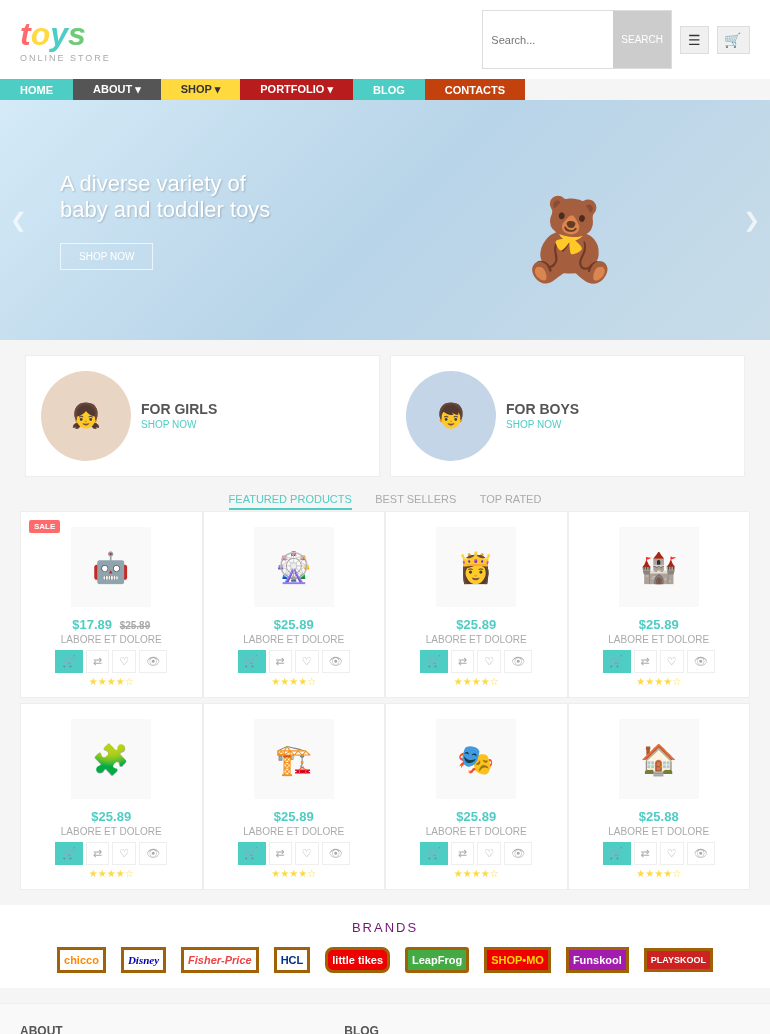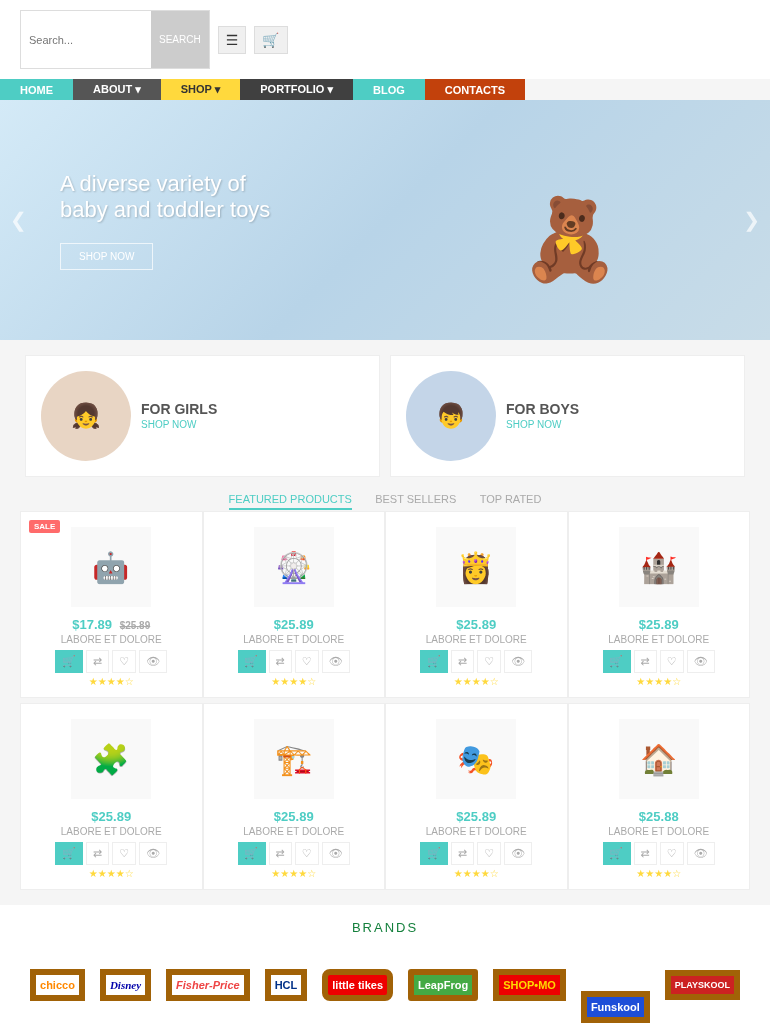--- a/index.html
+++ b/index.html
@@ -15,21 +15,21 @@
     .search-box input { border: none; outline: none; padding: 5px 8px; font-size: 11px; width: 130px; }
     .search-btn { background: #ccc; border: none; padding: 23px 8px; cursor: pointer; font-size: 10px; color: #fff; }
     .header-icon { background: #f0f0f0; border: 1px solid #ddd; padding: 5px 7px; cursor: pointer; font-size: 14px; }
     
     
     nav { display: flex; }
     nav a { padding: 4px 20px; text-decoration: none; font-size: 11px; font-weight: bold; color: #fff; text-transform: uppercase; display: flex; align-items: center; gap: 3px; }
     nav a.home { background: #4ecdc4; }
     nav a.about { background: #555; }
     nav a.shop { background: #ffd93d; color: #333; }
-    nav a.portfolio { background: #404040; }
+    nav a.portfolio { background: #b91c1c; }
     nav a.blog { background: #4ecdc4; }
     nav a.contacts { background: #c2410c; }
     
     
     .hero { background: linear-gradient(135deg, #d4eaf7 0%, #b8d4e8 50%, #c8dce8 100%); position: relative; height: 240px; overflow: hidden; display: flex; align-items: center; }
     .hero-text { padding: 40px 60px; flex: 1; }
     .hero-text h2 { font-size: 22px; color: #fff; font-weight: 300; text-shadow: 1px 1px 2px rgba(0,0,0,0.2); }
     .hero-text h2 strong { display: block; }
     .hero-btn { margin-top: 20px; display: inline-block; border: 1px solid rgba(255,255,255,0.7); color: #fff; padding: 7px 18px; font-size: 10px; text-transform: uppercase; text-decoration: none; cursor: pointer; background: transparent; }
     .hero-img { position: absolute; right: 100px; bottom: 0; }
@@ -61,23 +61,23 @@
     .product-actions { display: flex; justify-content: center; gap: 3px; margin-top: 5px; }
     .product-actions button { border: 1px solid #eee; background: #fff; padding: 4px 6px; cursor: pointer; font-size: 11px; }
     .product-actions button.cart { background: #4ecdc4; color: #fff; border-color: #4ecdc4; }
     .product-actions button.compare { color: #aaa; }
     .product-actions button.wishlist { color: #aaa; }
     .product-actions button.view { color: #aaa; }
     .stars { text-align: center; font-size: 10px; color: #ffd93d; margin-top: 3px; }
     
     
     .brands-section { background: #fff; margin: 15px 0; padding: 15px 20px; text-align: center; }
-    .brands-title { font-size: 13px; color: #15803d; letter-spacing: 2px; text-transform: uppercase; margin-bottom: 12px; }
+    .brands-title { font-size: 13px; color: #701a75; letter-spacing: 2px; text-transform: uppercase; margin-bottom: 12px; }
     .brands-logos { display: flex; align-items: center; justify-content: center; gap: 15px; flex-wrap: wrap; }
-    .brand-logo { font-size: 11px; font-weight: bold; color: #666; border: 6px solid #a16207; padding: 4px 4px; }
+    .brand-logo { font-size: 11px; font-weight: bold; color: #666; border: 3px solid #a16207; padding: 4px 4px; }
     .brand-logo.chicco { color: #f80; }
     .brand-logo.disney { color: #00a; }
     .brand-logo.fisher { color: #e44; font-style: italic; }
     .brand-logo.hcl { color: #009; }
     .brand-logo.little-tikes { color: #fff; background: #e33; }
     .brand-logo.leap { color: #fff; background: #4a4; }
     .brand-logo.playmo { color: #ffd700; background: #e00; }
     .brand-logo.funski { color: #fff; background: #c44; }
     .brand-logo.playskool { color: #fff; background: #c22; }
     
@@ -96,20 +96,26 @@
     
     .product-img-color-1 { color: #4ecdc4; }
     .product-img-color-2 { color: #ff6b6b; }
     .product-img-color-3 { color: #ffd93d; }
     .product-img-color-4 { color: #6bcb77; }
   </style>
 </head>
 <body>
 
 <div class="header">
+  <div class="logo-area">
+    <div class="logo-text">
+      <span style="color:#ff6b6b;">t</span><span style="color:#ffd93d;">o</span><span style="color:#4ecdc4;">y</span><span style="color:#6bcb77;">s</span>
+    </div>
+    <div class="logo-sub">ONLINE STORE</div>
+  </div>
   <div class="header-right">
     <div class="search-box">
       <input type="text" placeholder="Search..." style="">
       <button class="search-btn">SEARCH</button>
     </div>
     <div class="header-icon">☰</div>
     <div class="header-icon">🛒</div>
   </div>
 </div>
 
@@ -299,21 +305,21 @@
 <div class="brands-section">
   <div class="brands-title">BRANDS</div>
   <div class="brands-logos">
     <div class="brand-logo chicco">chicco</div>
     <div class="brand-logo disney" style="font-family:serif; font-style:italic;">Disney</div>
     <div class="brand-logo fisher">Fisher-Price</div>
     <div class="brand-logo hcl" style="font-weight:900; color:#003087;">HCL</div>
     <div class="brand-logo little-tikes" style="background:#e00; color:#fff; border-radius:8px;">little tikes</div>
     <div class="brand-logo leap" style="background:#4a4; color:#fff; border-radius:3px;">LeapFrog</div>
     <div class="brand-logo playmo" style="background:#e00; color:#ffd700; font-weight:900;">SHOP•MO</div>
-    <div class="brand-logo funski" style="background:#1d4ed8; color:#fff;margin-top:44px;">Funskool</div>
+    <div class="brand-logo funski" style="background:#a21caf; color:#fff;">Funskool</div>
     <div class="brand-logo playskool" style="background:#c22; color:#fff; font-weight:900; font-size:9px;">PLAYSKOOL</div>
   </div>
 </div>
 
 <div class="footer-top">
   <div class="footer-about">
     <h4>ABOUT</h4>
 
   </div>
   <div class="footer-blog">

